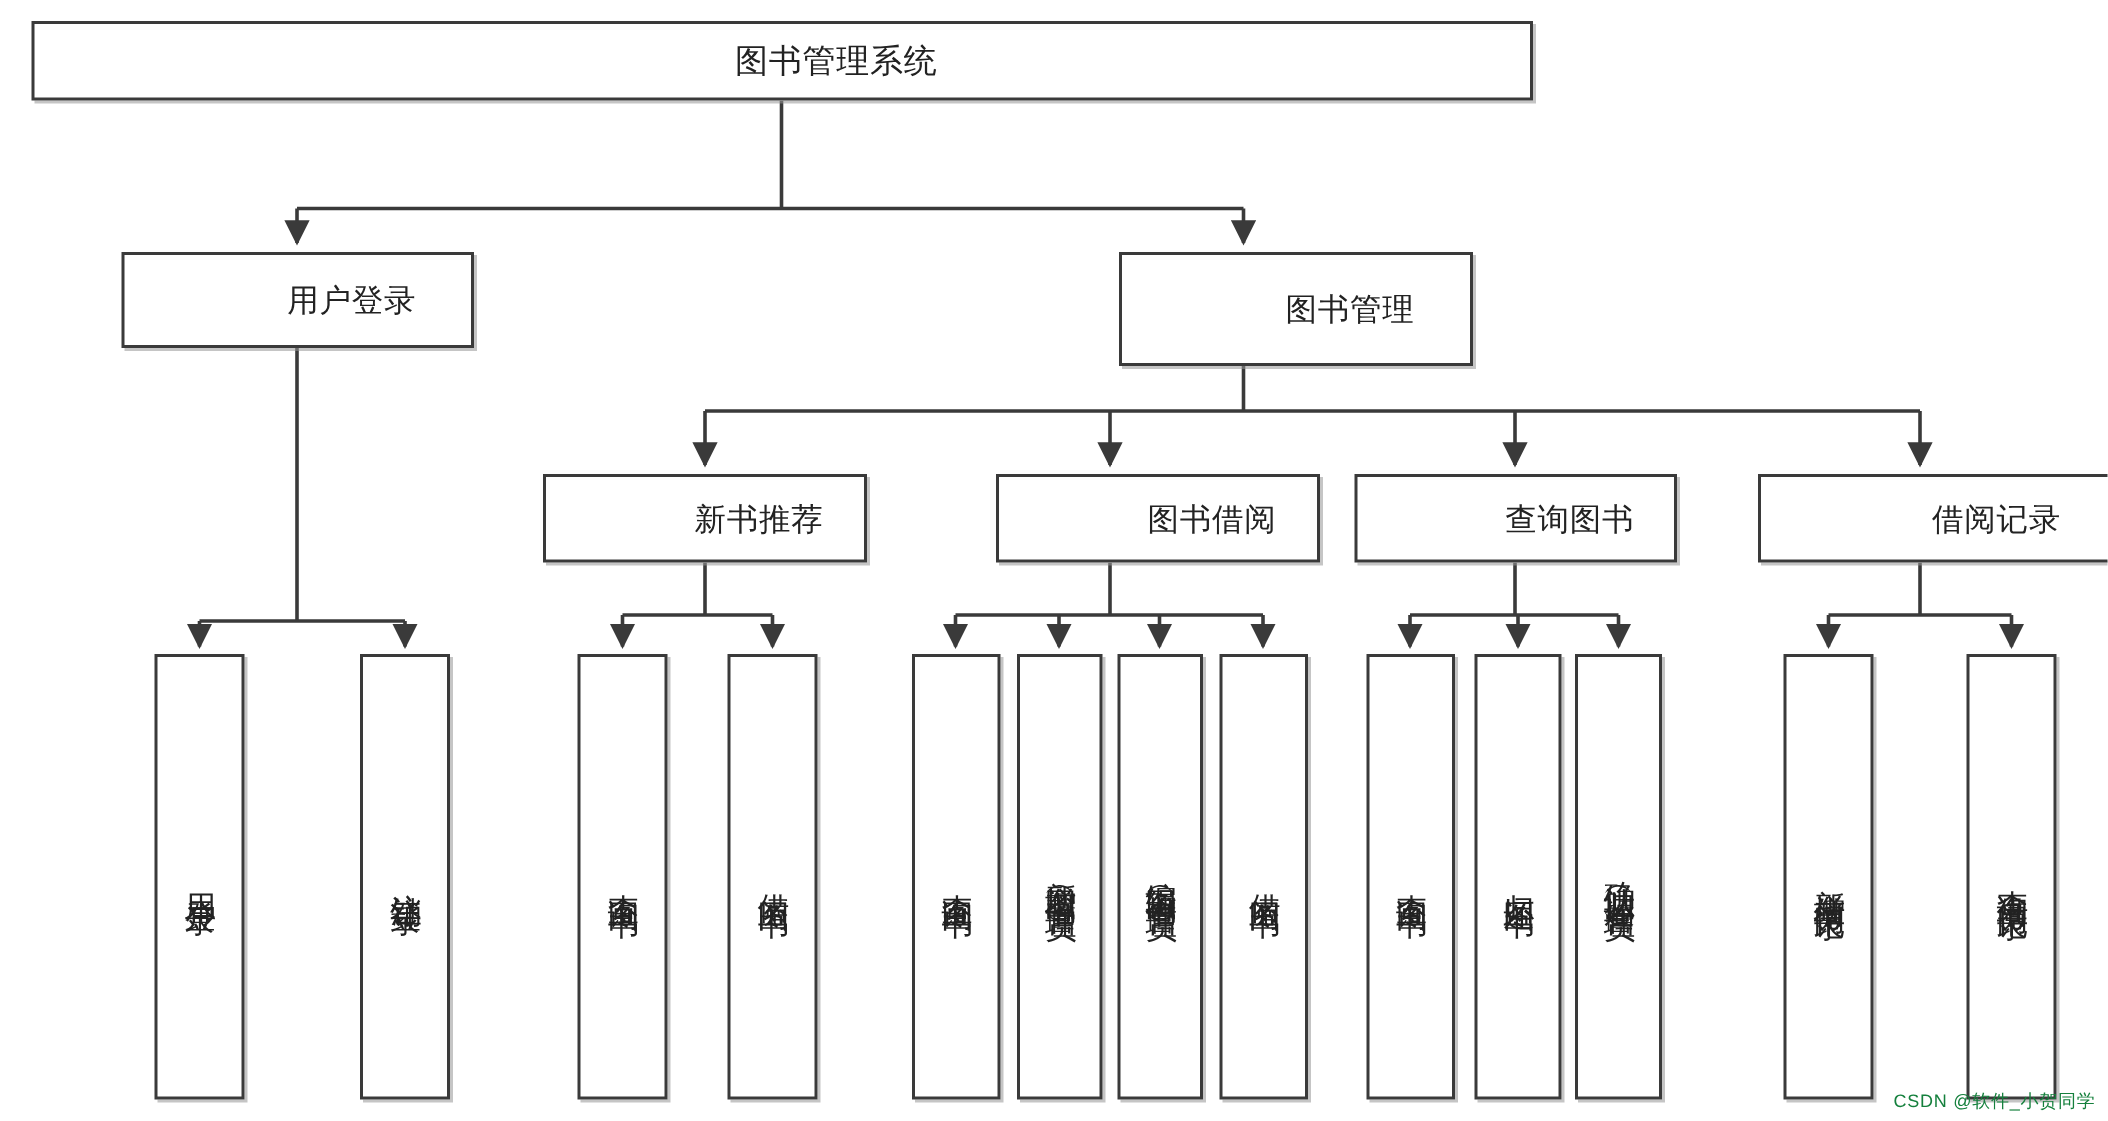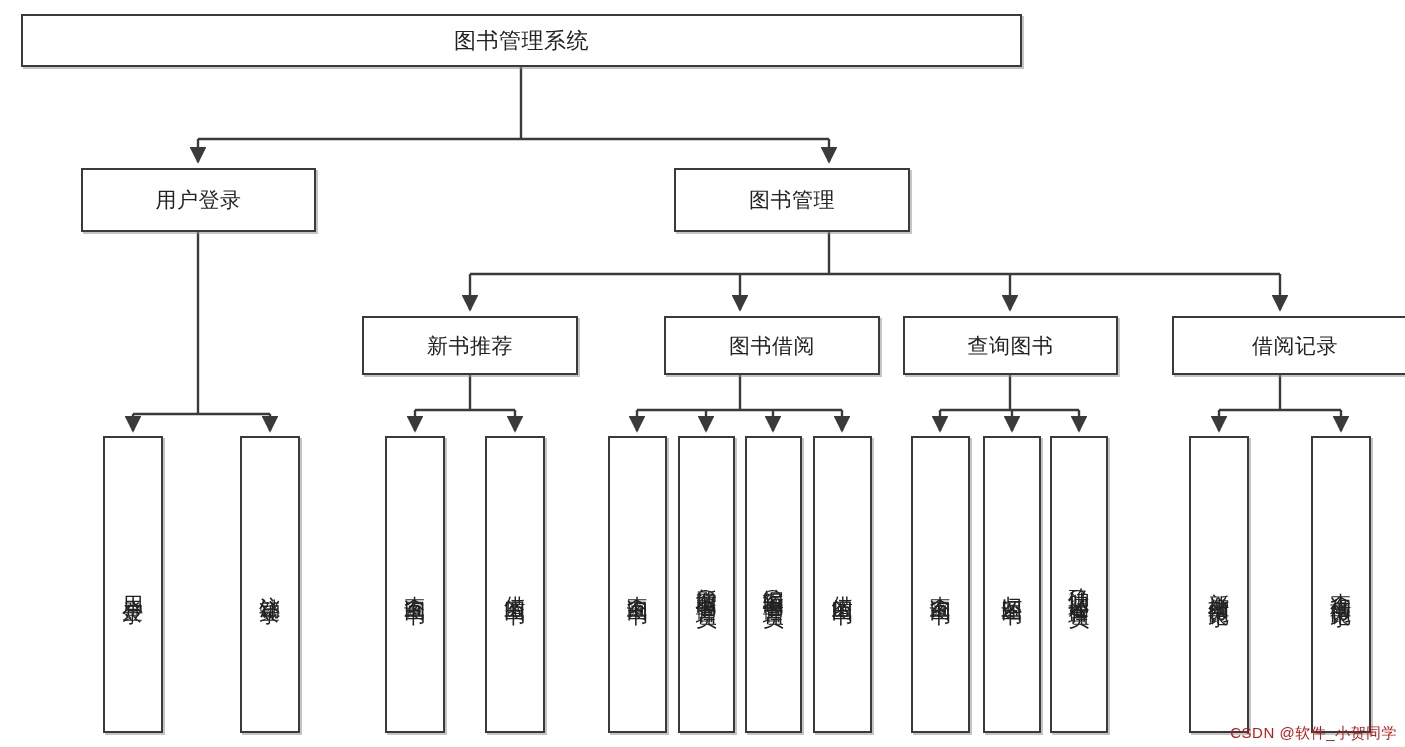--- a/index.html
+++ b/index.html
@@ -2,26 +2,26 @@
 <html><head>
 <meta charset="utf-8">
 <style>
   html,body{margin:0;padding:0;background:#ffffff;}
   body{width:1405px;height:747px;overflow:hidden;font-family:"Liberation Sans","DejaVu Sans",sans-serif;}
   #canvas{position:relative;width:1405px;height:747px;background:#fff;}
   .node{position:absolute;box-sizing:border-box;background:#ffffff;border:2px solid #3a3a3a;
         box-shadow:2px 2px 0 0 rgba(150,150,150,0.55);}
   .node .label{width:100%;height:100%;display:flex;align-items:center;justify-content:center;
         color:#222;letter-spacing:0.5px;}
-  .node.horiz .label{font-size:21px;}
+  .node.horiz .label{font-size:21px;padding-left:36px;}
   .node.root .label{font-size:22px;}
   .node.vert .label{writing-mode:vertical-rl;text-orientation:upright;
         font-size:21px;line-height:1.02;letter-spacing:3px;white-space:nowrap;}
   svg.links{position:absolute;left:0;top:0;width:1405px;height:747px;pointer-events:none;}
-  .watermark{position:absolute;right:8px;bottom:4px;font-size:15px;color:#b91c1c;
+  .watermark{position:absolute;right:8px;bottom:4px;font-size:12px;color:#15803d;
         letter-spacing:0.5px;white-space:nowrap;}
 </style>
 </head>
 <body>
 
 <div id="canvas">
 
   <svg class="links" viewBox="0 0 1405 747">
     <defs>
       <marker id="arrow" viewBox="0 0 10 10" refX="9" refY="5" markerWidth="7" markerHeight="7" orient="auto-start-reverse">
@@ -77,21 +77,21 @@
     </g>
   </svg>
 
   <div class="node root horiz" style="left: 21px; top: 14px; width: 1001px; height: 53px;">
     <span class="label">图书管理系统</span>
   </div>
 
   <div class="node horiz" style="left: 81px; top: 168px; width: 235px; height: 64px;">
     <span class="label">用户登录</span>
   </div>
-  <div class="node horiz" style="left: 674px; top: 168px; width: 236px; height: 64px;">
+  <div class="node horiz" style="left: 746px; top: 168px; width: 236px; height: 76px;">
     <span class="label">图书管理</span>
   </div>
 
   <div class="node horiz" style="left: 362px; top: 316px; width: 216px; height: 59px;">
     <span class="label">新书推荐</span>
   </div>
   <div class="node horiz" style="left: 664px; top: 316px; width: 216px; height: 59px;">
     <span class="label">图书借阅</span>
   </div>
   <div class="node horiz" style="left: 903px; top: 316px; width: 215px; height: 59px;">

